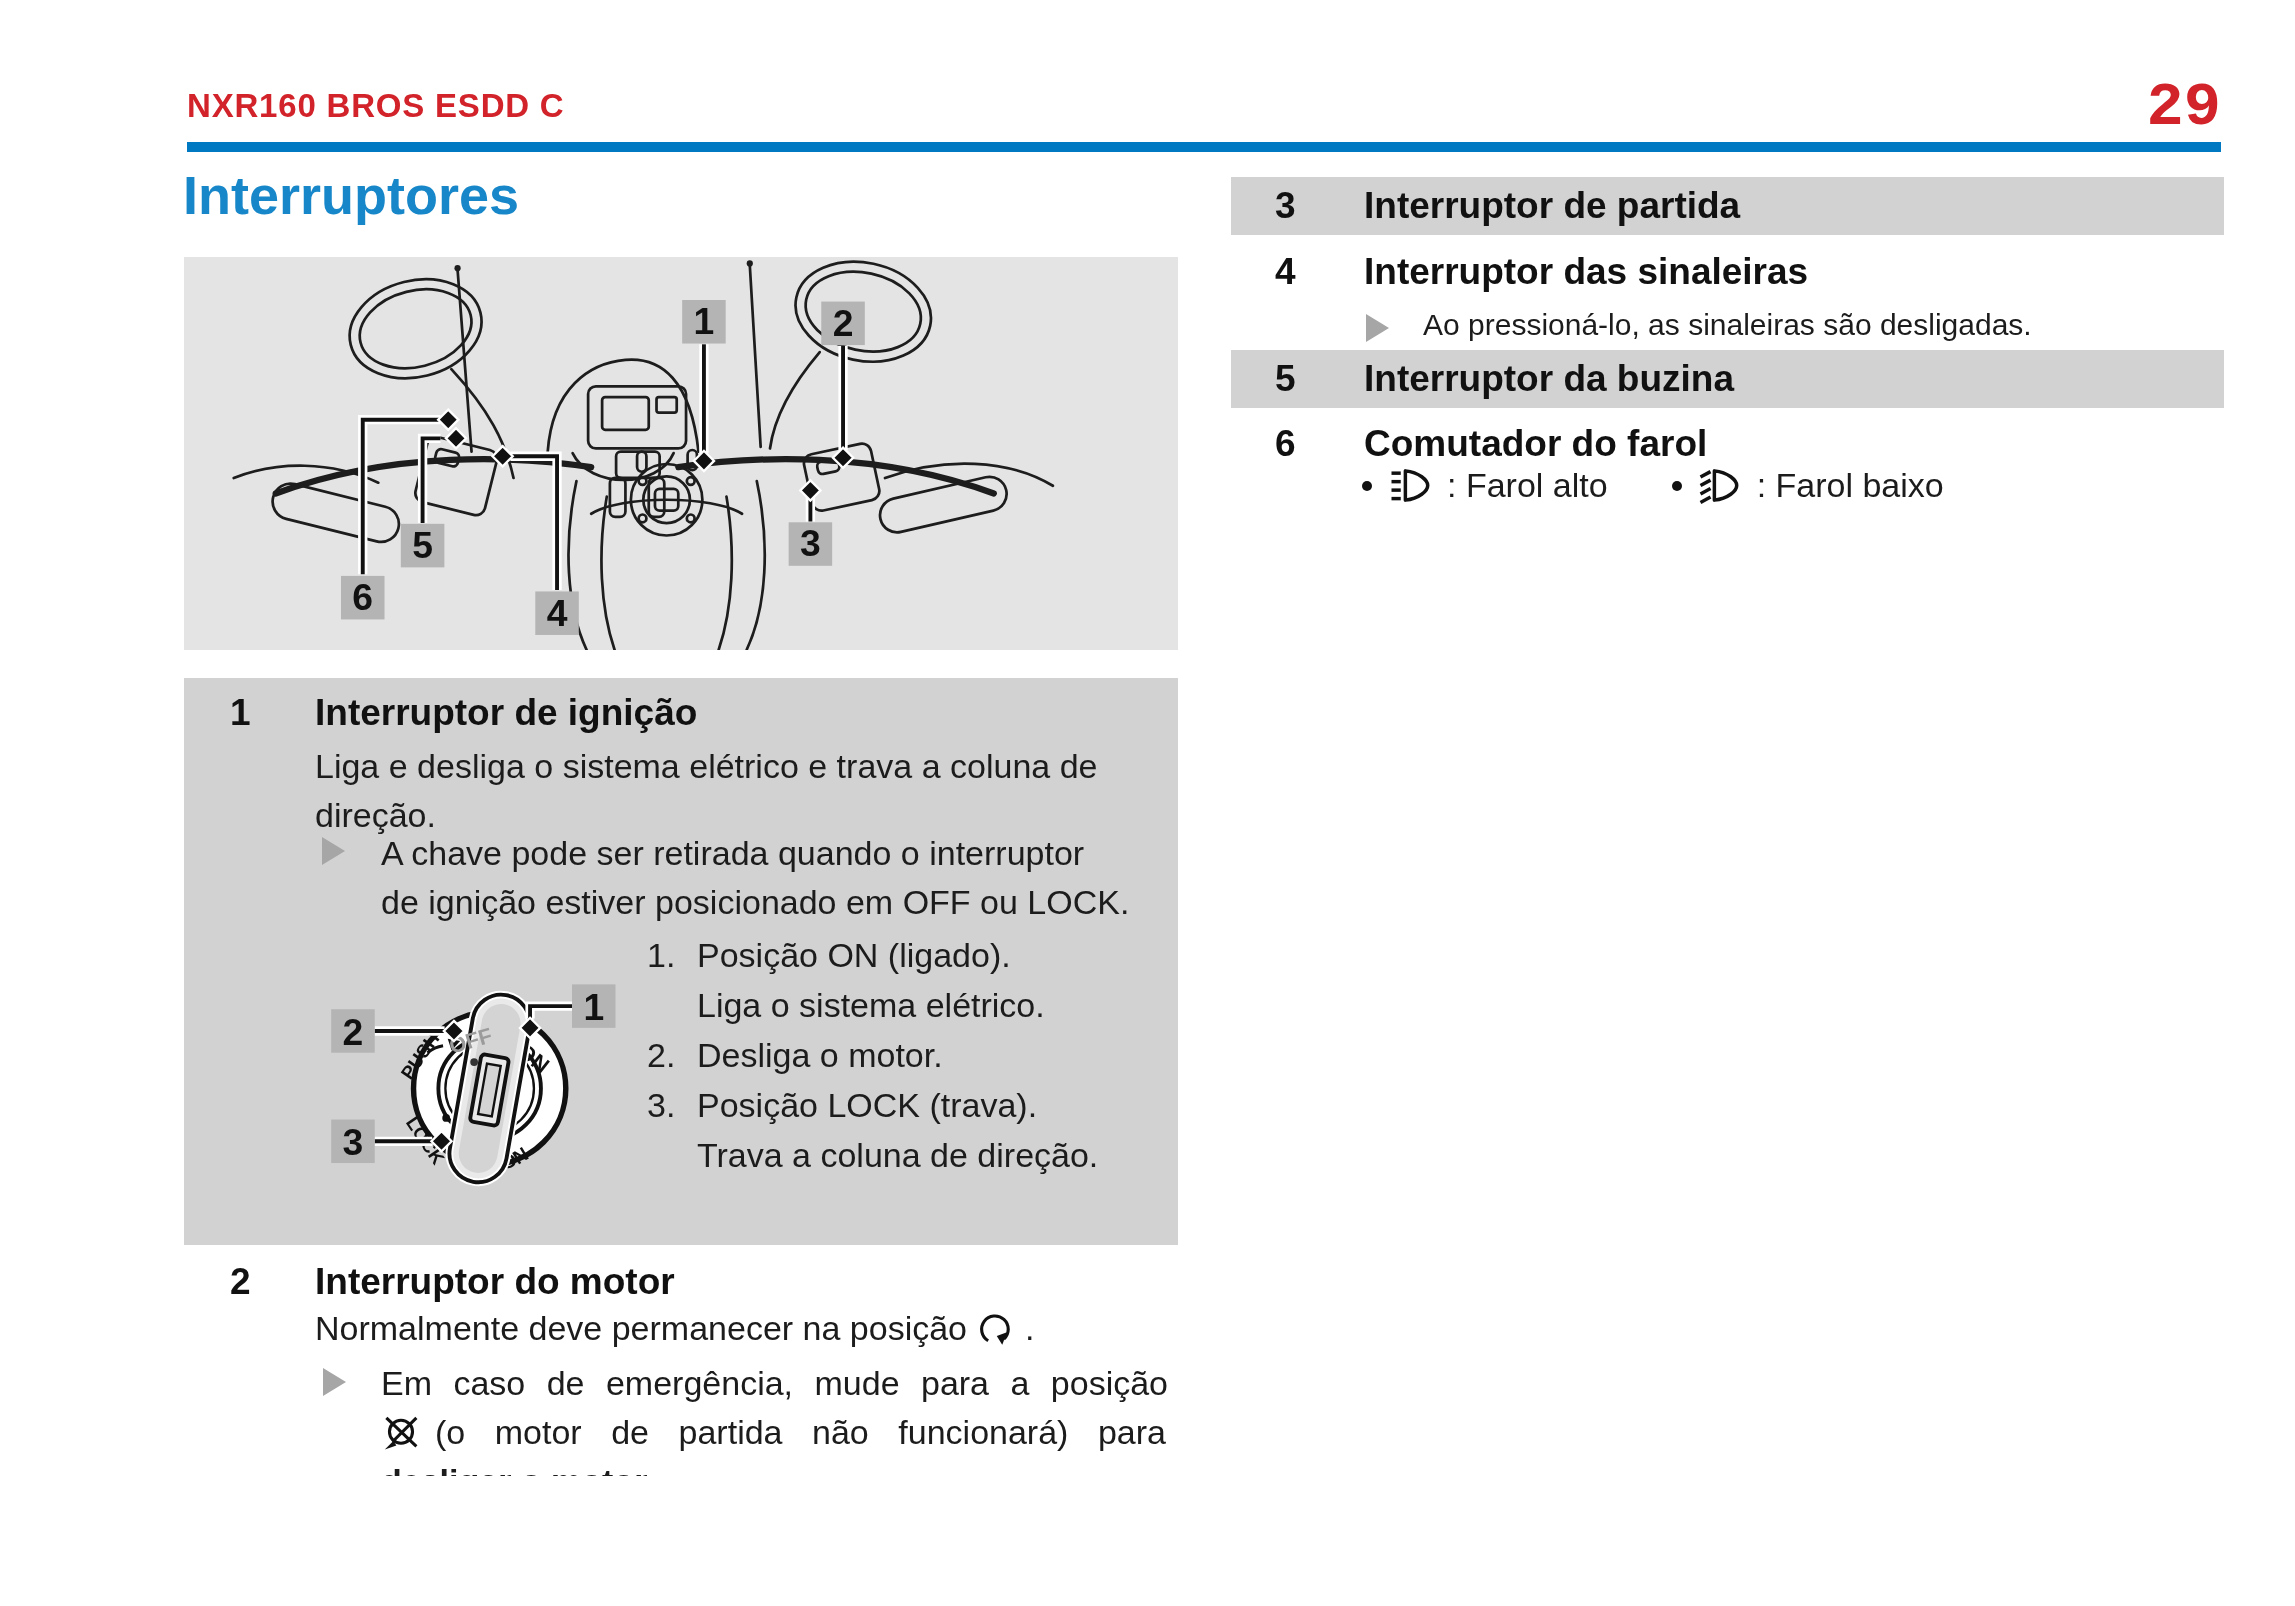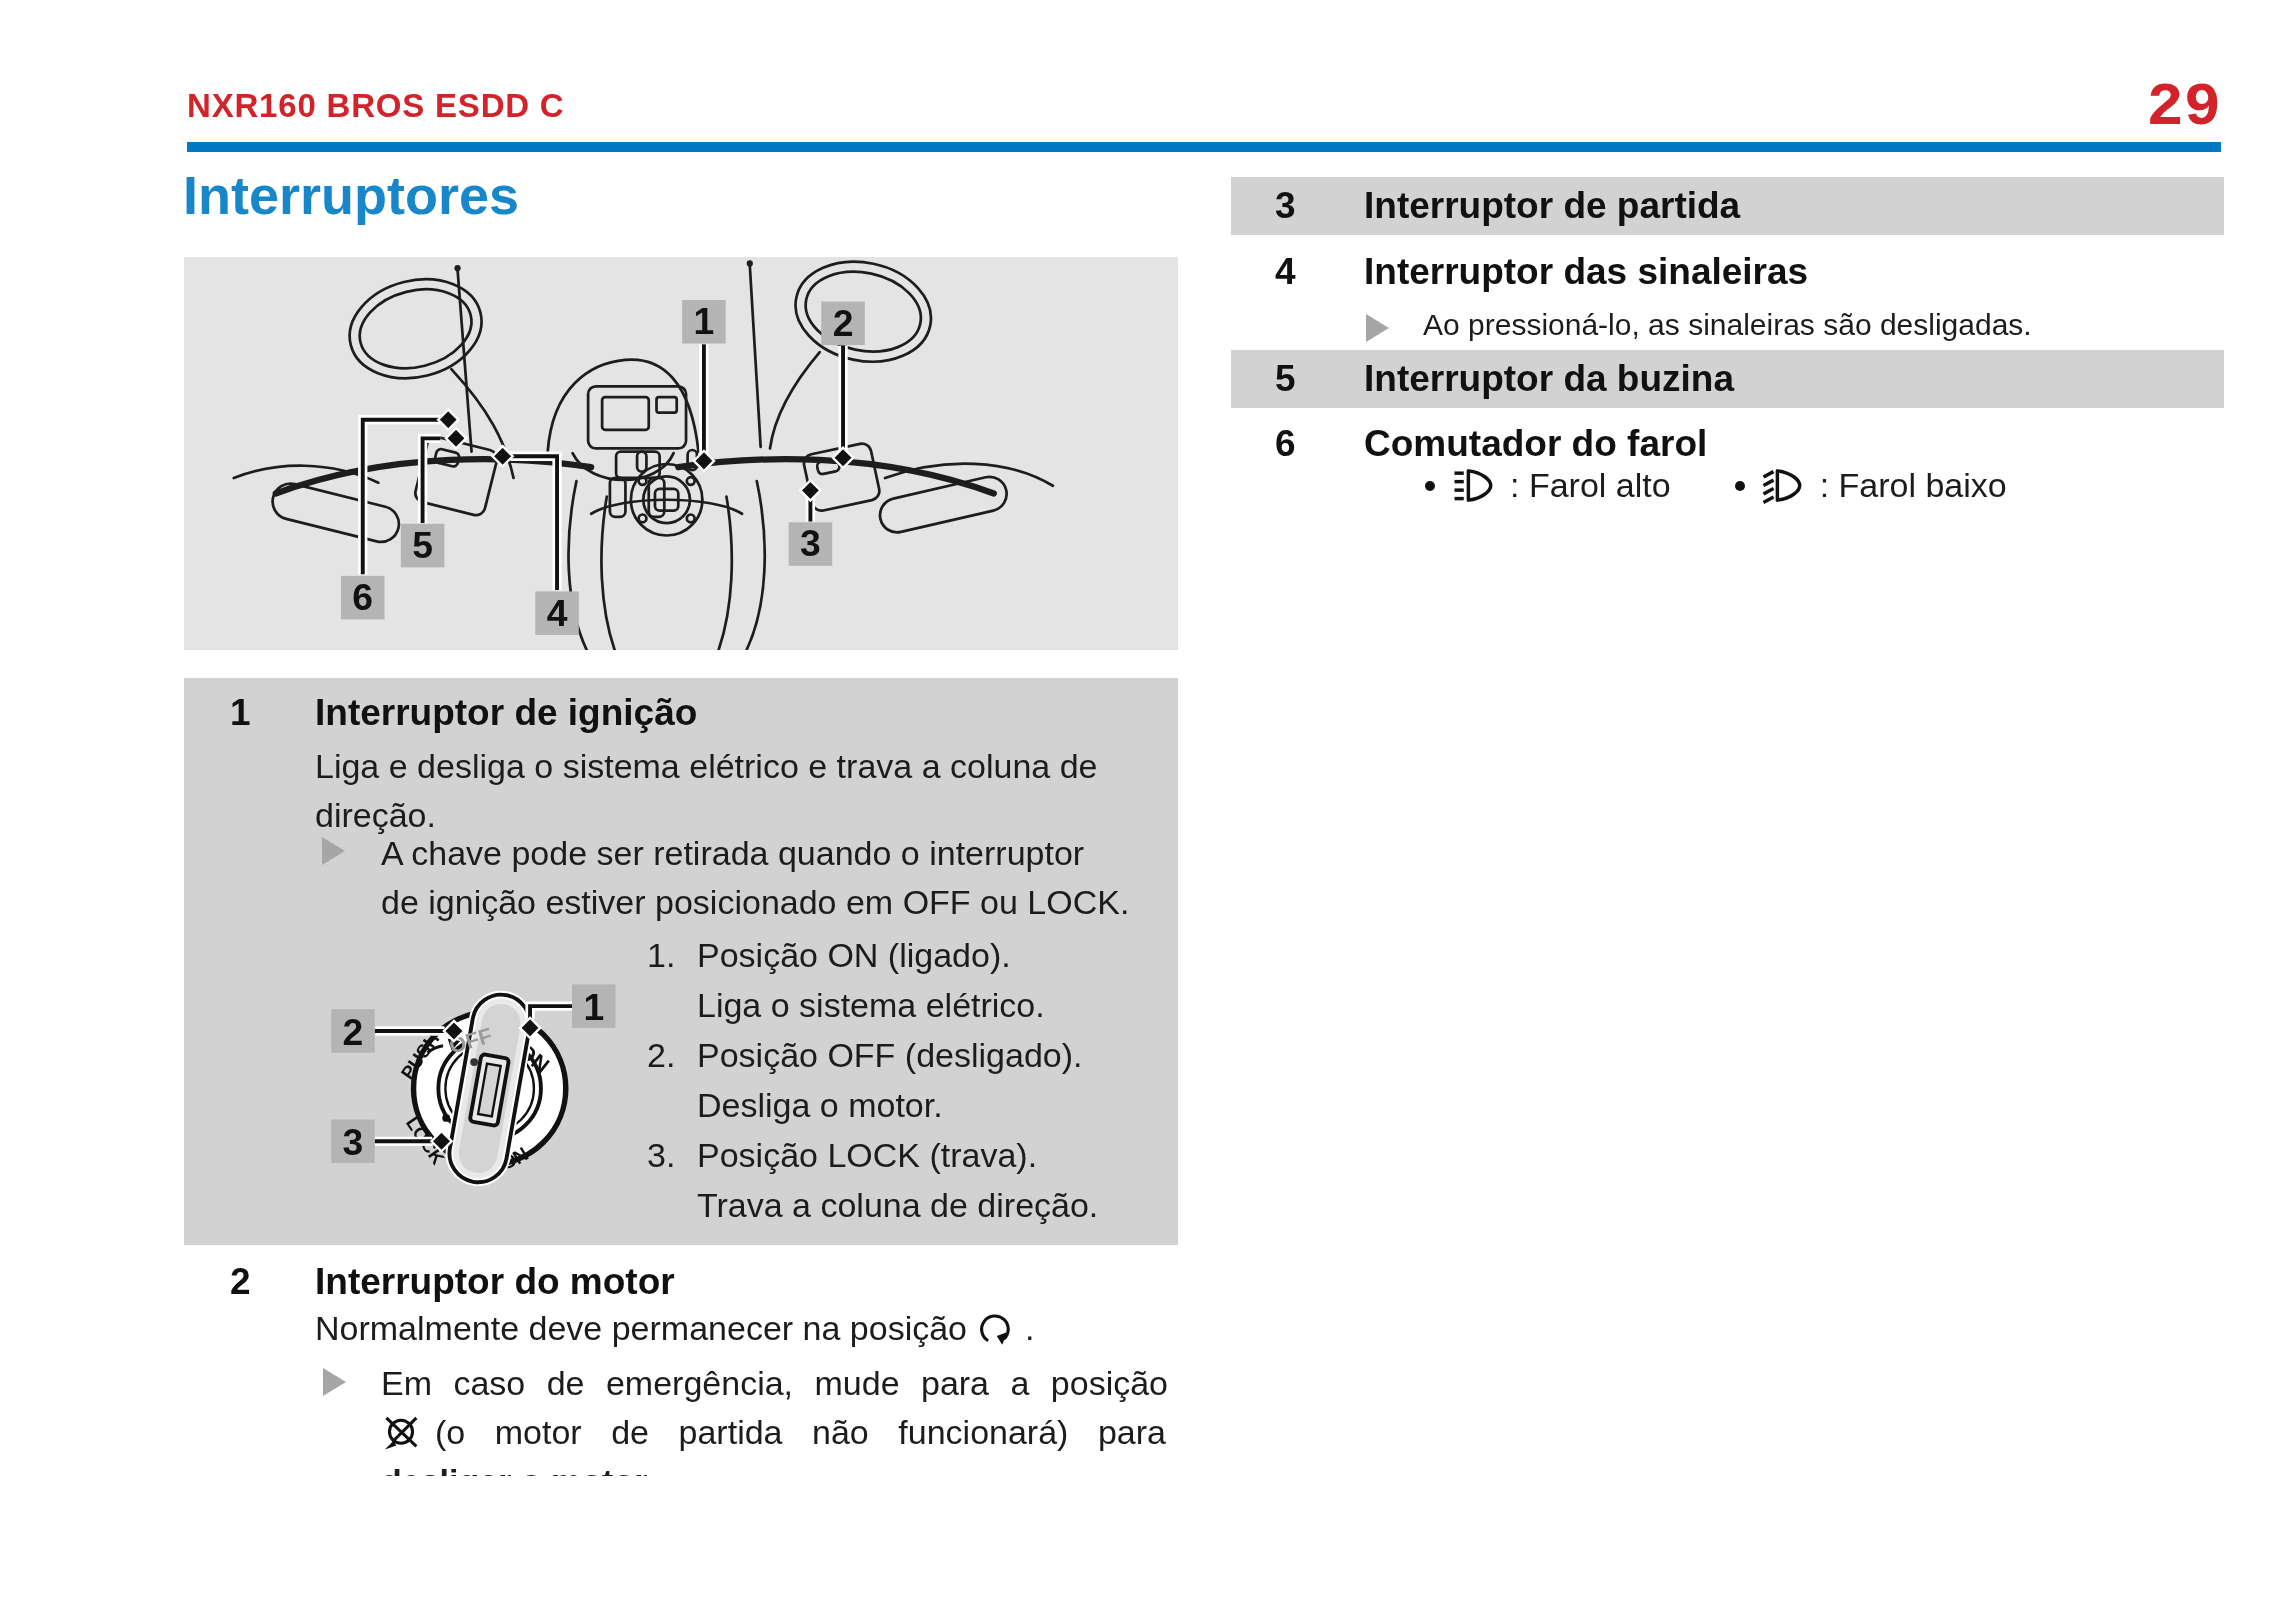--- a/index.html
+++ b/index.html
@@ -211,21 +211,20 @@
       <div class="positem">
         <span class="pn">1.</span>
         <span>
           <div>Posição ON (ligado).</div>
           <div>Liga o sistema elétrico.</div>
         </span>
       </div>
       <div class="positem">
         <span class="pn">2.</span>
         <span>
-          <div>Posição OFF (desligado).</div>
           <div>Desliga o motor.</div>
         </span>
       </div>
       <div class="positem">
         <span class="pn">3.</span>
         <span>
           <div>Posição LOCK (trava).</div>
           <div>Trava a coluna de direção.</div>
         </span>
       </div>
@@ -276,21 +275,21 @@
       <span class="n">5</span>
       <span>Interruptor da buzina</span>
     </div>
   </div>
   <div class="abs" style="left:1231px;top:417px;width:993px;height:54px;">
     <div class="rrow">
       <span class="n">6</span>
       <span>Comutador do farol</span>
     </div>
   </div>
-  <div class="abs beamline" style="left:1425px;top:466px;gap:15.5px;">
+  <div class="abs beamline" style="left:1362px;top:466px;gap:15.5px;">
     <span class="dot"></span>
     <svg width="44" height="37" viewBox="0 0 56 48" style="flex:none;">
       <path d="M22,5 L22,43 C40,41 51,31 51,24 C51,17 40,7 22,5 Z" fill="none" stroke="#111" stroke-width="4.5" stroke-linejoin="round"></path>
       <g stroke="#111" stroke-width="4.5">
           <path d="M4,8 L16,8"></path>
           <path d="M4,19 L16,19"></path>
           <path d="M4,30 L16,30"></path>
           <path d="M4,41 L16,41"></path>
         </g>
     </svg>

